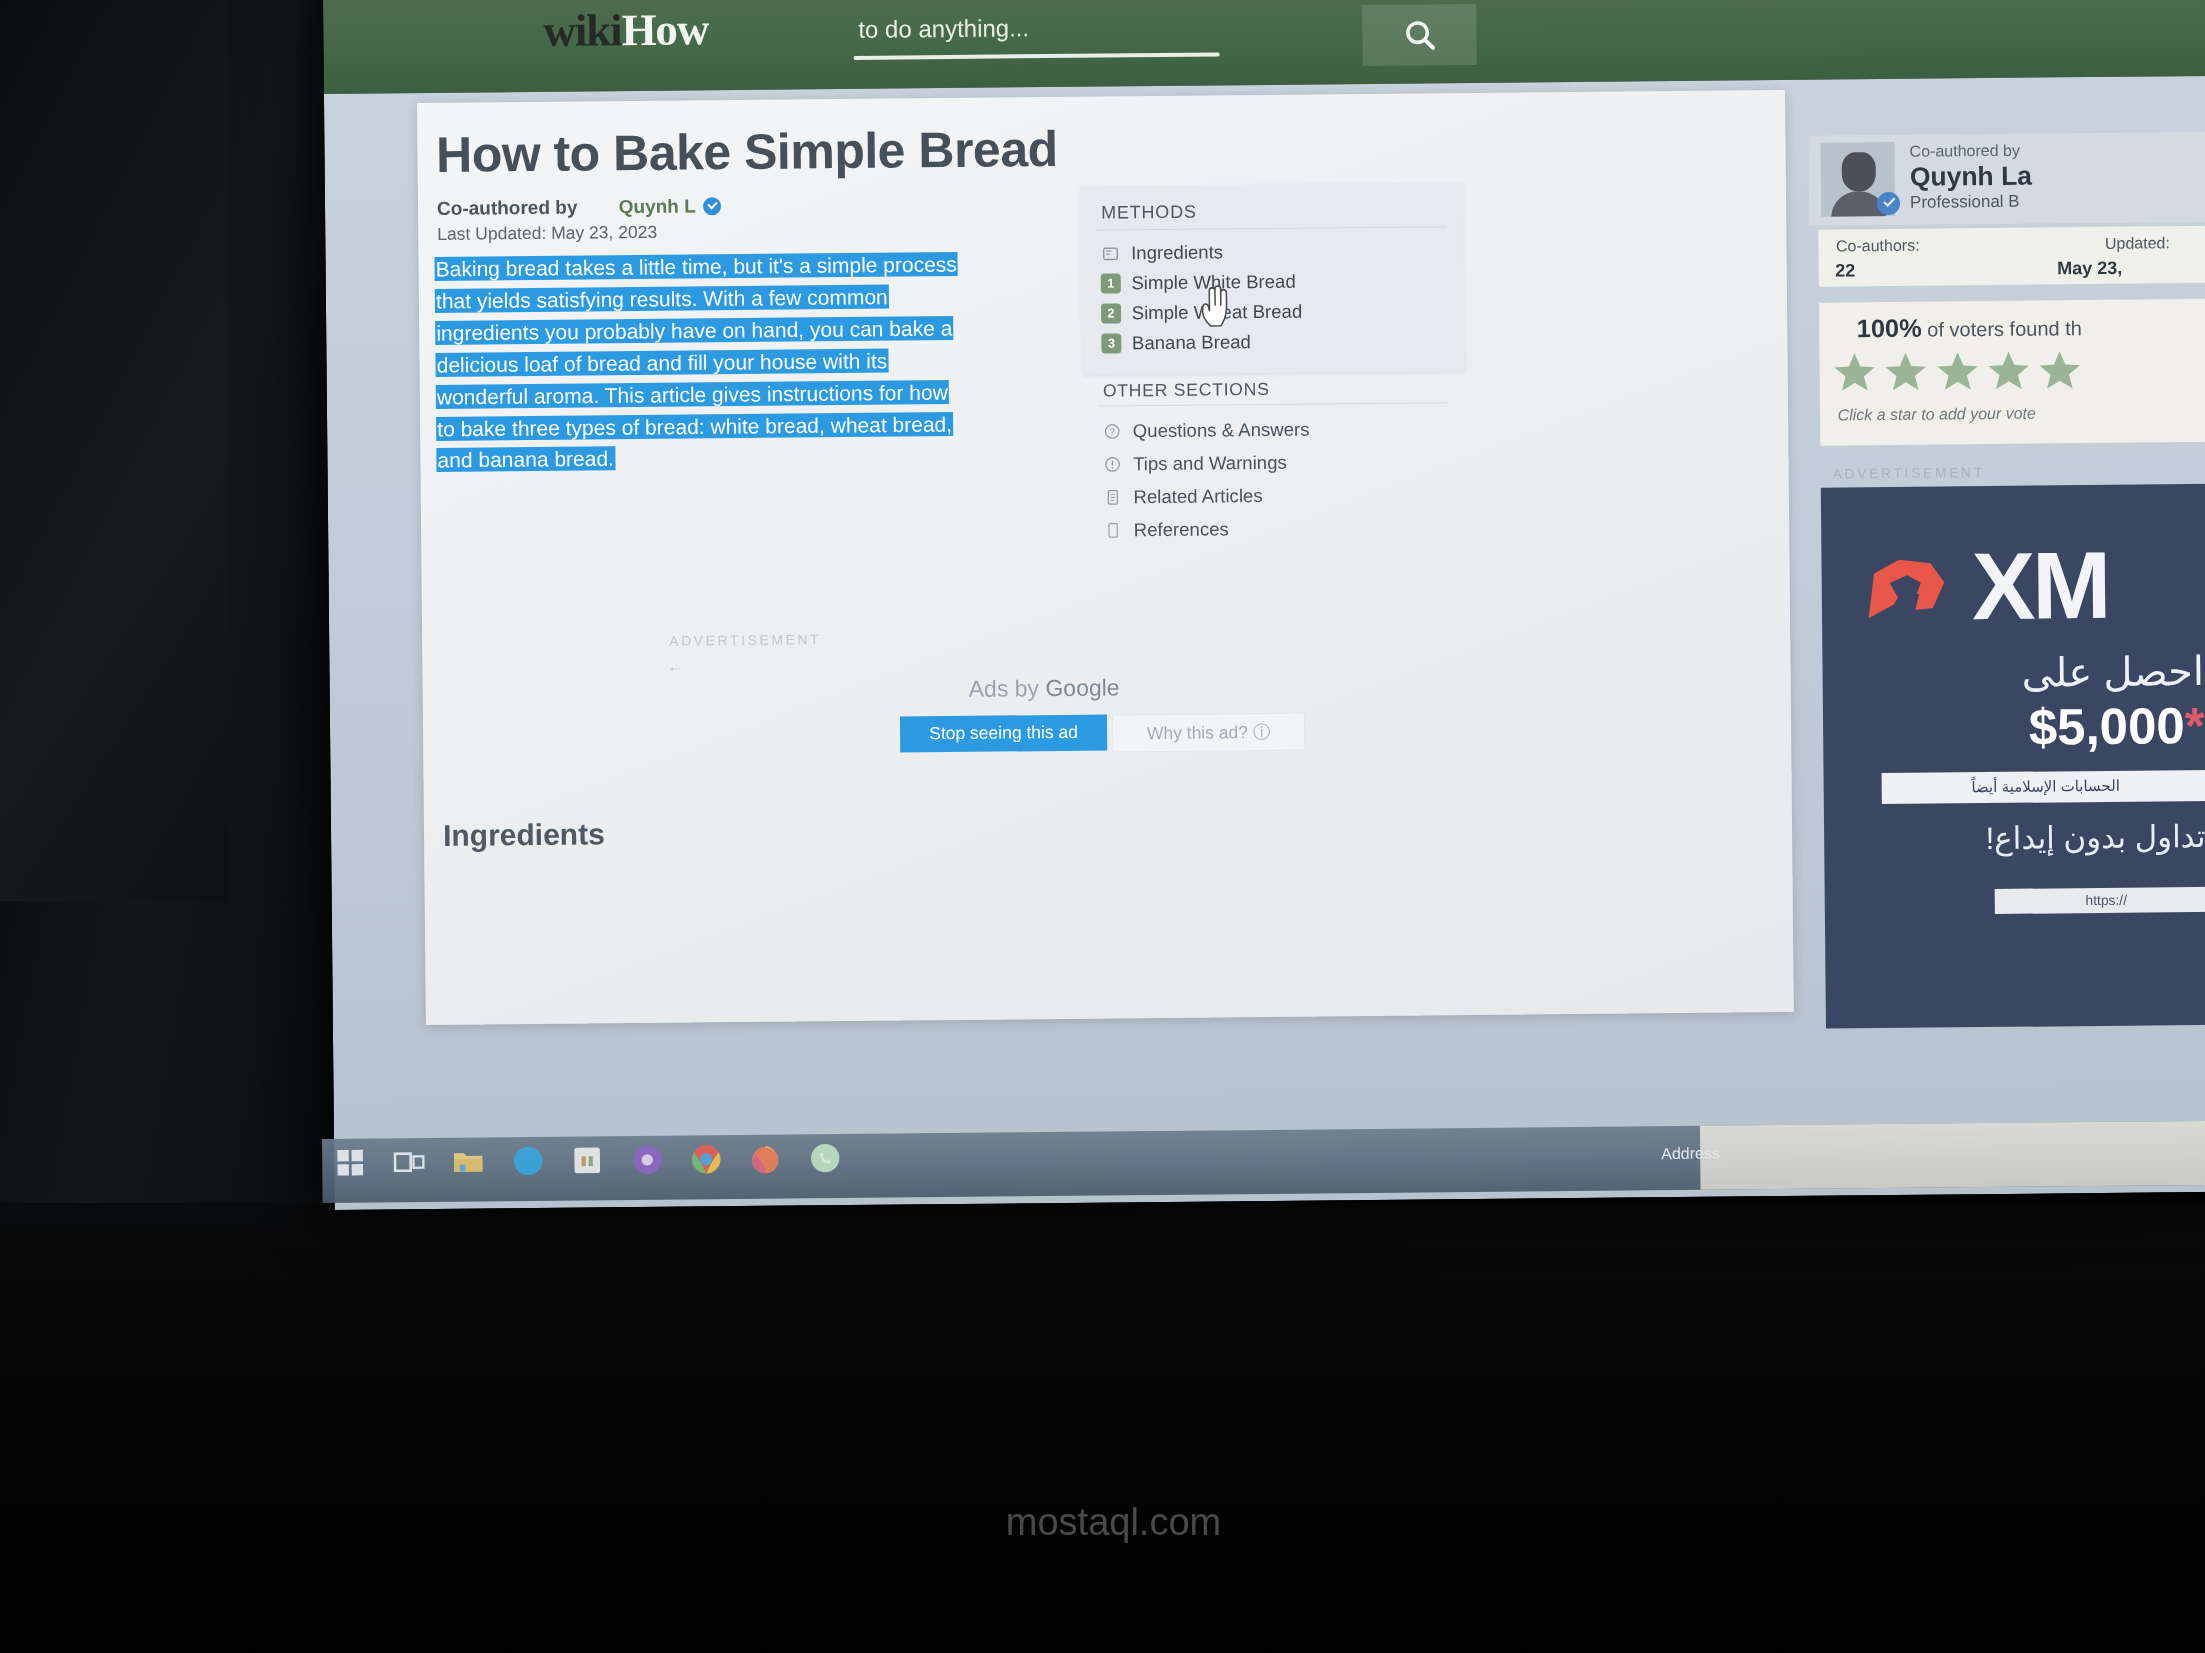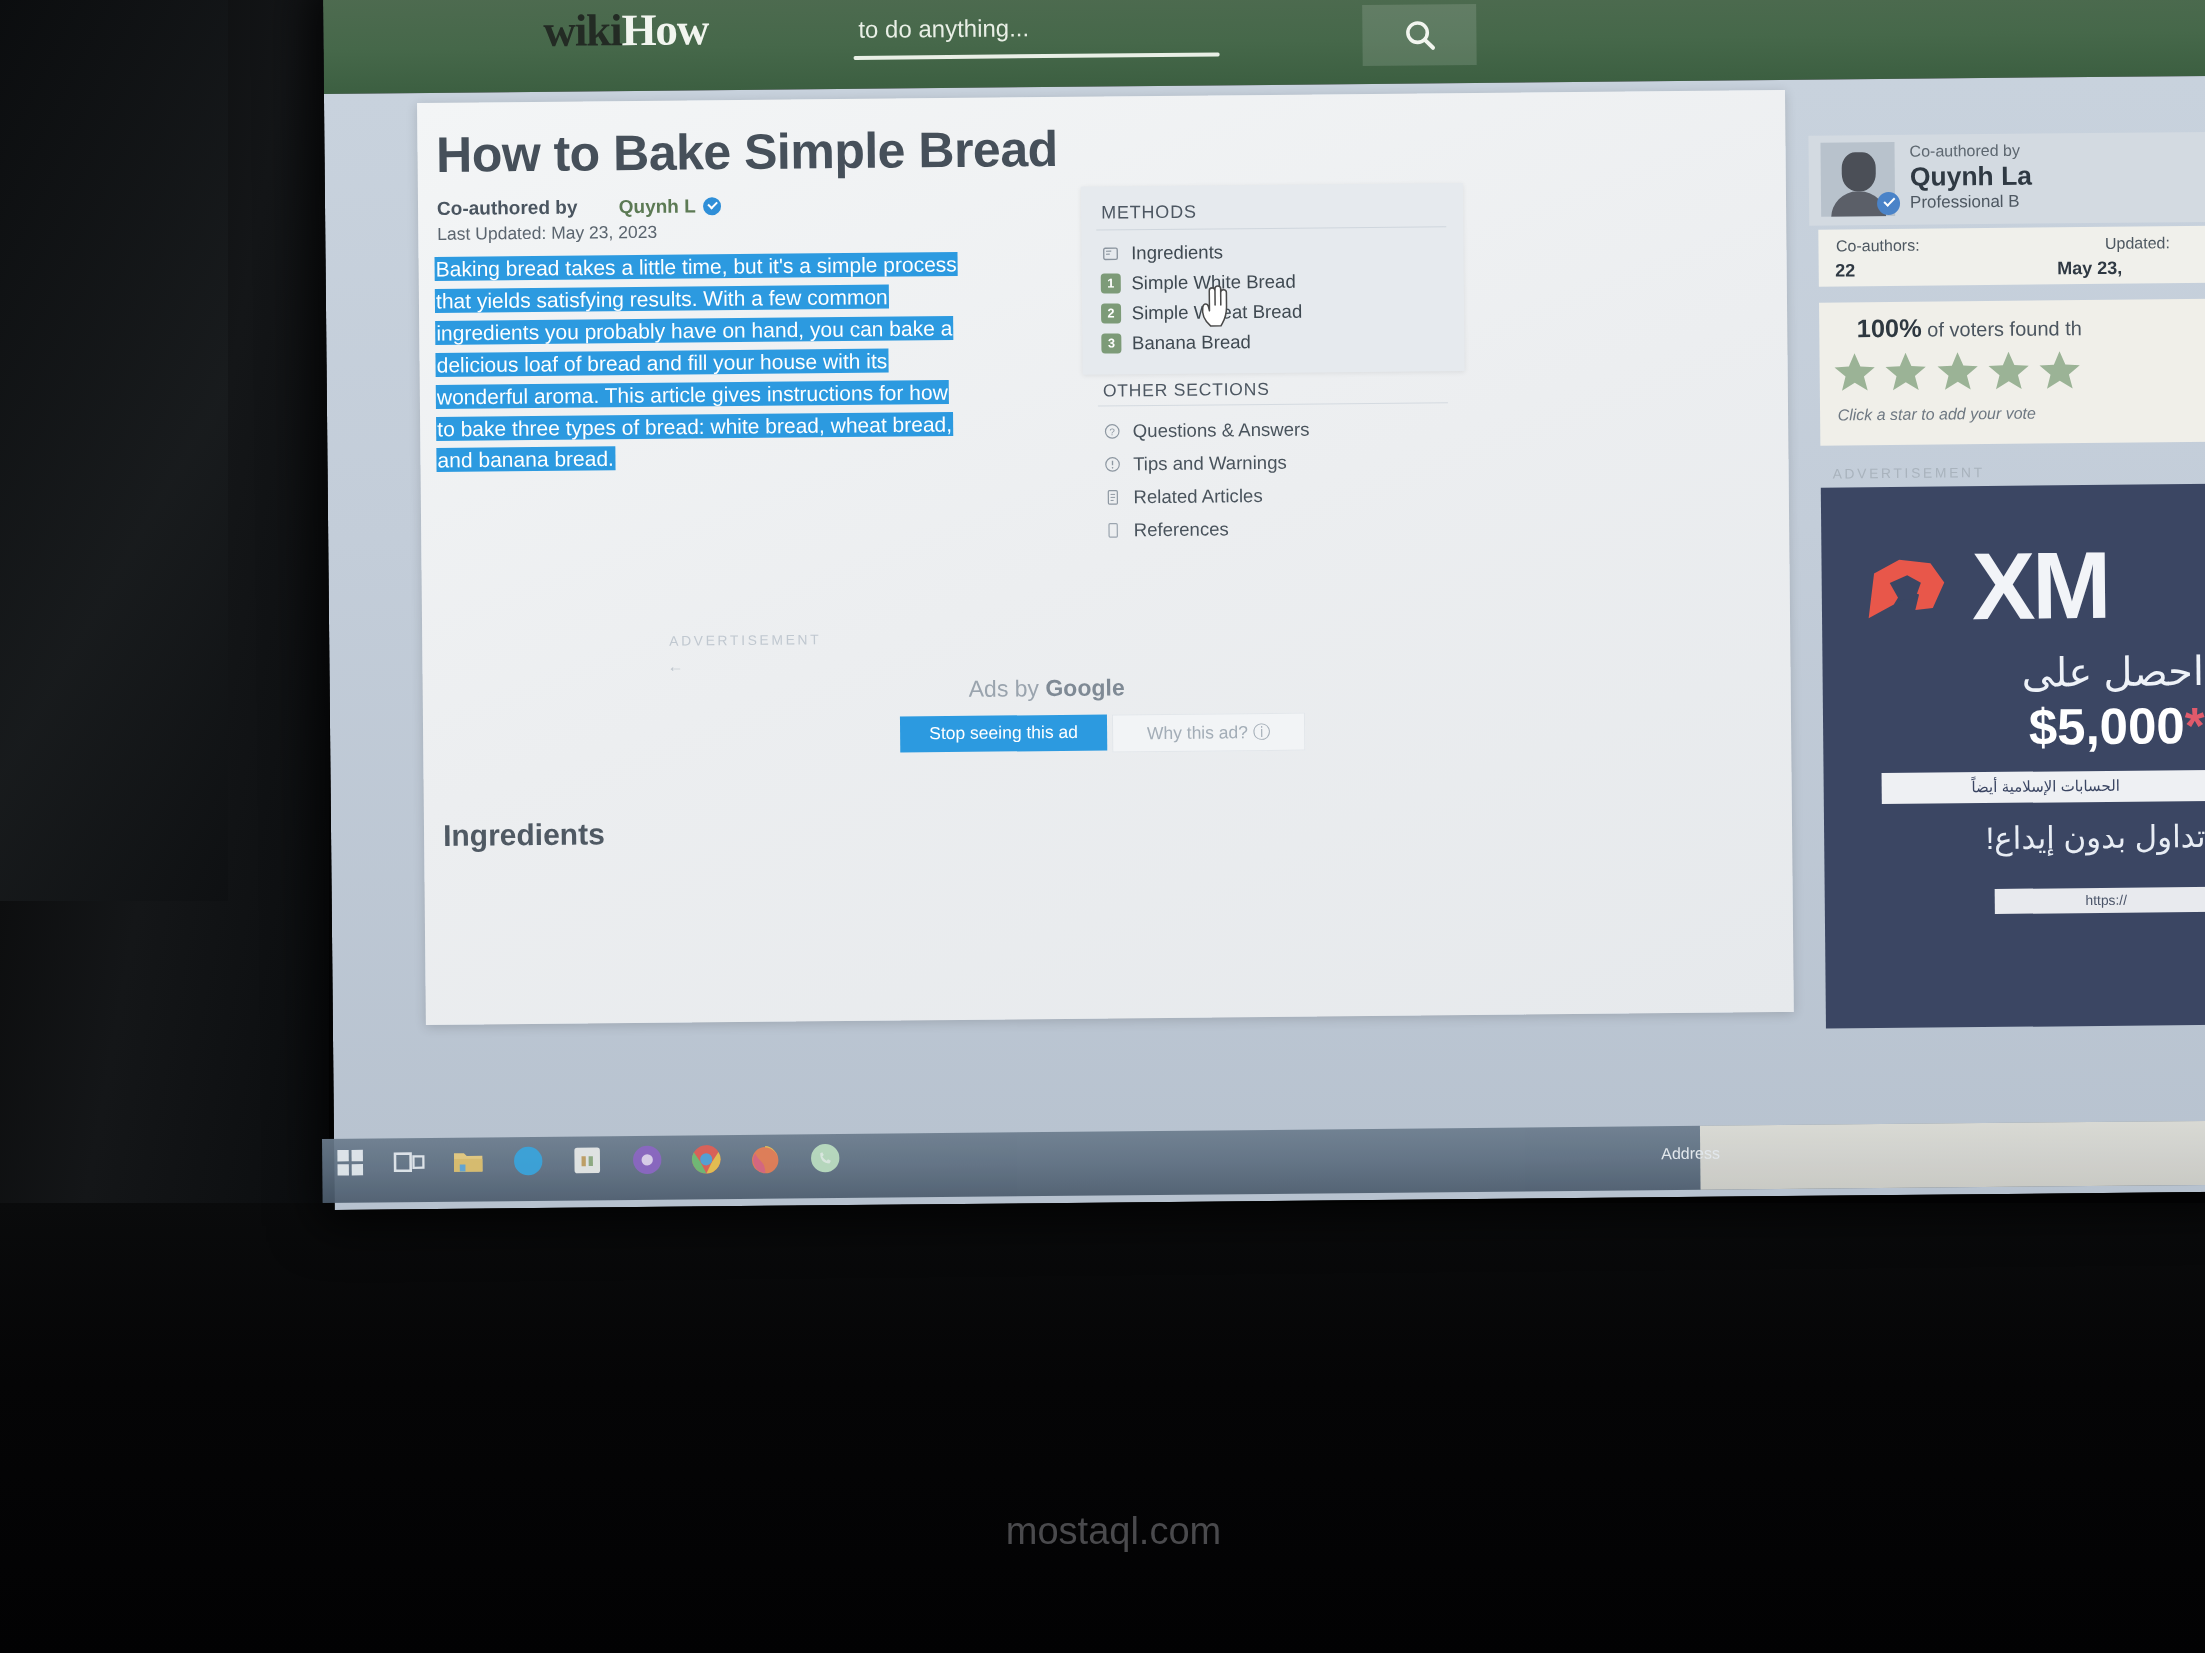--- a/index.html
+++ b/index.html
@@ -76,21 +76,21 @@
   .others{position:absolute;left:663px;top:284px;width:382px;height:175px;}
   .o-head{position:absolute;left:20px;top:0;font-size:17.5px;letter-spacing:0.8px;color:#4d5762;}
   .o-rule{position:absolute;left:15px;top:25.4px;width:350px;height:1.1px;background:#d4dae0;}
   .o-list{position:absolute;left:19px;top:35px;width:360px;}
   .o-item{display:flex;align-items:center;height:33px;font-size:18.6px;color:#49535c;}
 
   
   .adv-label{position:absolute;left:247px;top:533px;font-size:13.8px;letter-spacing:2.7px;color:#c0c8d0;}
   .adv-arrow{position:absolute;left:245px;top:557px;font-size:16px;color:#bcc4cc;}
   .adsby{position:absolute;left:546px;top:578px;font-size:23px;color:#9aa4ae;}
-  .adsby b{color:#7f8a95;font-weight:700;}
+  .adsby b{color:#7f8a95;font-weight:400;}
   .stopad{position:absolute;left:477px;top:618px;width:207px;height:36px;background:#2c9ae0;
       color:#fff;font-size:17.5px;display:flex;align-items:center;justify-content:center;}
   .whyad{position:absolute;left:689px;top:618px;width:191px;height:36px;background:#f2f4f6;
       border:1.1px solid #e2e6ea;color:#a3adb7;font-size:17.5px;display:flex;align-items:center;justify-content:center;}
   .ingredients-h{position:absolute;left:19px;top:716px;font-size:30px;font-weight:700;color:#4f5963;}
 
   
   .rail{position:absolute;left:1484px;top:26.5px;width:403px;height:933px;}
   .rail-card{position:absolute;left:0;top:29px;width:403px;height:90px;background:#d3dae1;}
   .rail-avatar{position:absolute;left:11.7px;top:7.4px;width:74px;height:74px;background:#b8c2cc;overflow:hidden;}
@@ -136,21 +136,21 @@
       background:linear-gradient(180deg,#6b7c8d 0%,#5d6e80 50%,#4c5c6d 100%);opacity:.92;}
   .tb-icons{position:absolute;left:10.6px;top:7.4px;display:flex;align-items:center;gap:25.4px;}
   .tb-ic{width:34px;height:34px;position:relative;opacity:.9;}
   .tb-strip{position:absolute;left:1378px;top:0;width:506px;height:64px;
       background:linear-gradient(180deg,#e8e6dd 0%,#d9d7ce 100%);opacity:.9;}
   .tb-strip-label{position:absolute;left:1339px;top:19px;font-size:16px;color:#e6ebef;text-align:center;}
 
   
   .watermark{position:absolute;left:875px;top:1500px;width:477px;text-align:center;color:#4a4a4d;}
   .wm-ar{font-size:80px;font-weight:700;line-height:1;direction:rtl;}
-  .wm-en{font-size:38px;margin-top:10px;}
+  .wm-en{font-size:38px;margin-top:1px;}
 
   
   .cursor{position:absolute;left:872px;top:294px;width:38px;height:47px;}
 </style>
 </head>
 <body>
 
 <div id="photo">
 
   <div class="bezel-left">

